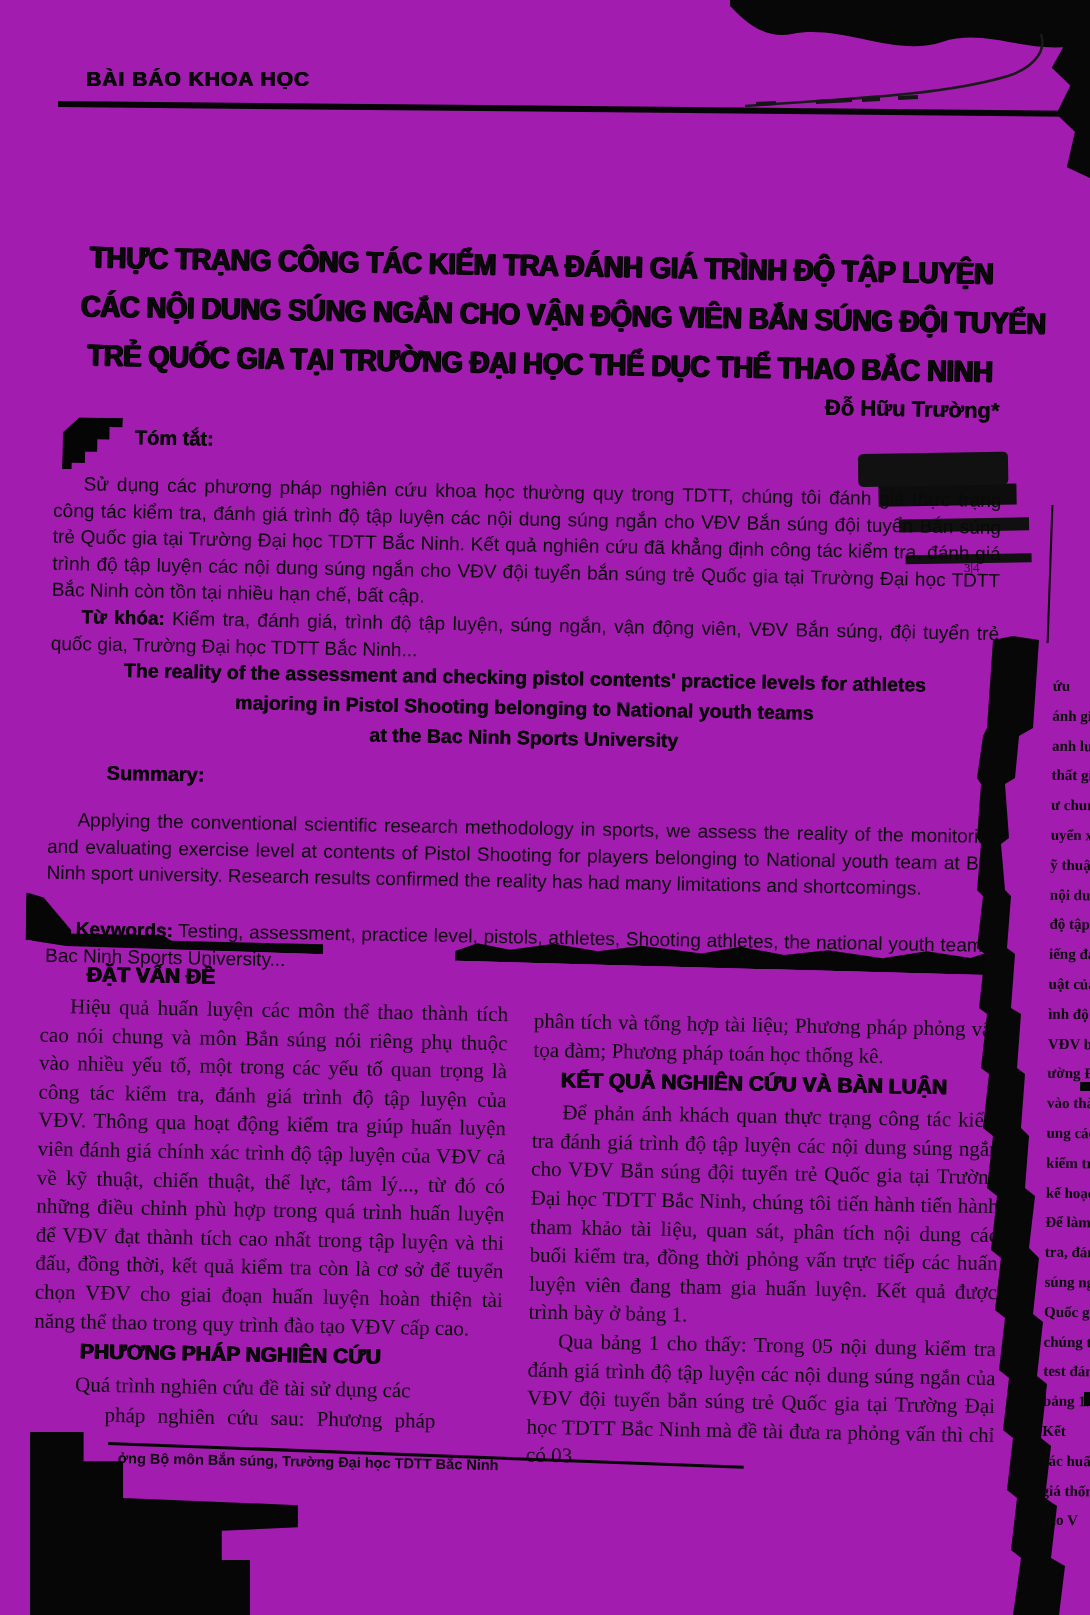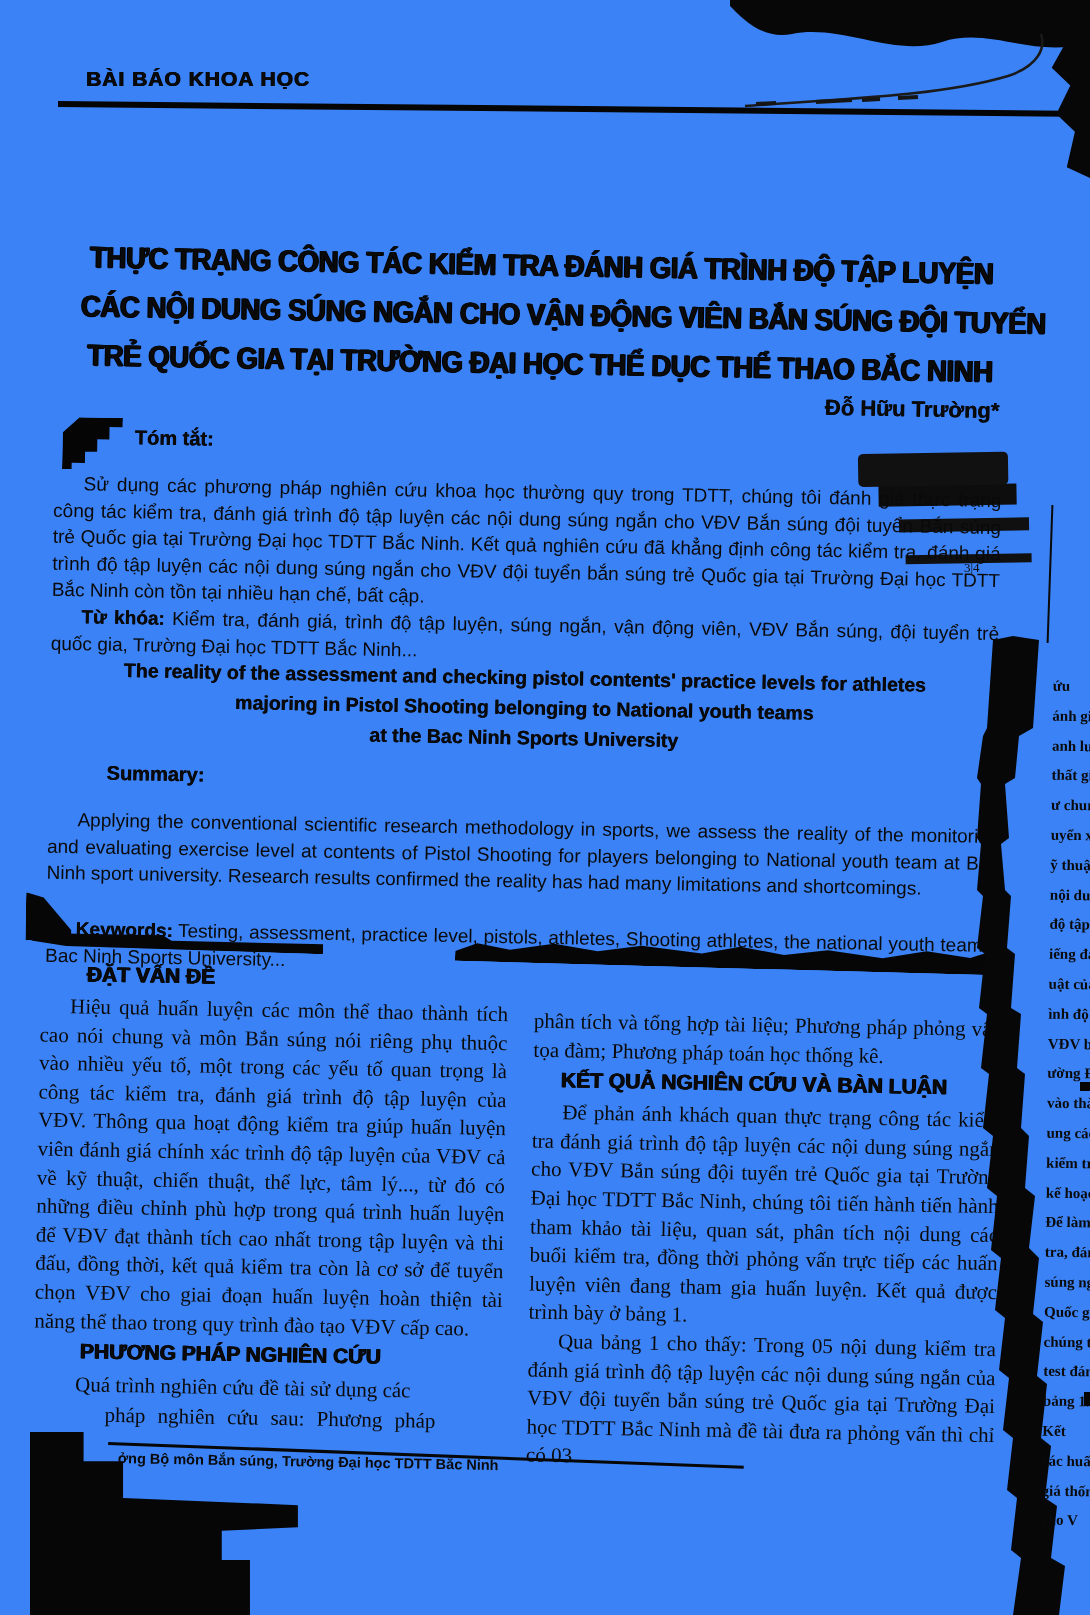--- a/index.html
+++ b/index.html
@@ -1,18 +1,18 @@
 <!DOCTYPE html>
 <html><head>
 <meta charset="utf-8">
 <style>
   html,body { margin:0; padding:0; background:#e8e8e4; }
   #page {
     position:relative; width:1090px; height:1615px; margin:0 auto;
-    background:#3b82f6; overflow:hidden; color:#0a0a0a;
+    background:#a21caf; overflow:hidden; color:#0a0a0a;
     font-family:"Liberation Sans", sans-serif;
   }
   
   .header-label {
     position:absolute; left:86px; top:66px;
     font:bold 21px/26px "Liberation Sans", sans-serif;
     letter-spacing:1px;
     text-shadow:0.7px 0 #000, -0.3px 0 #000;
   }
   .header-rule {

